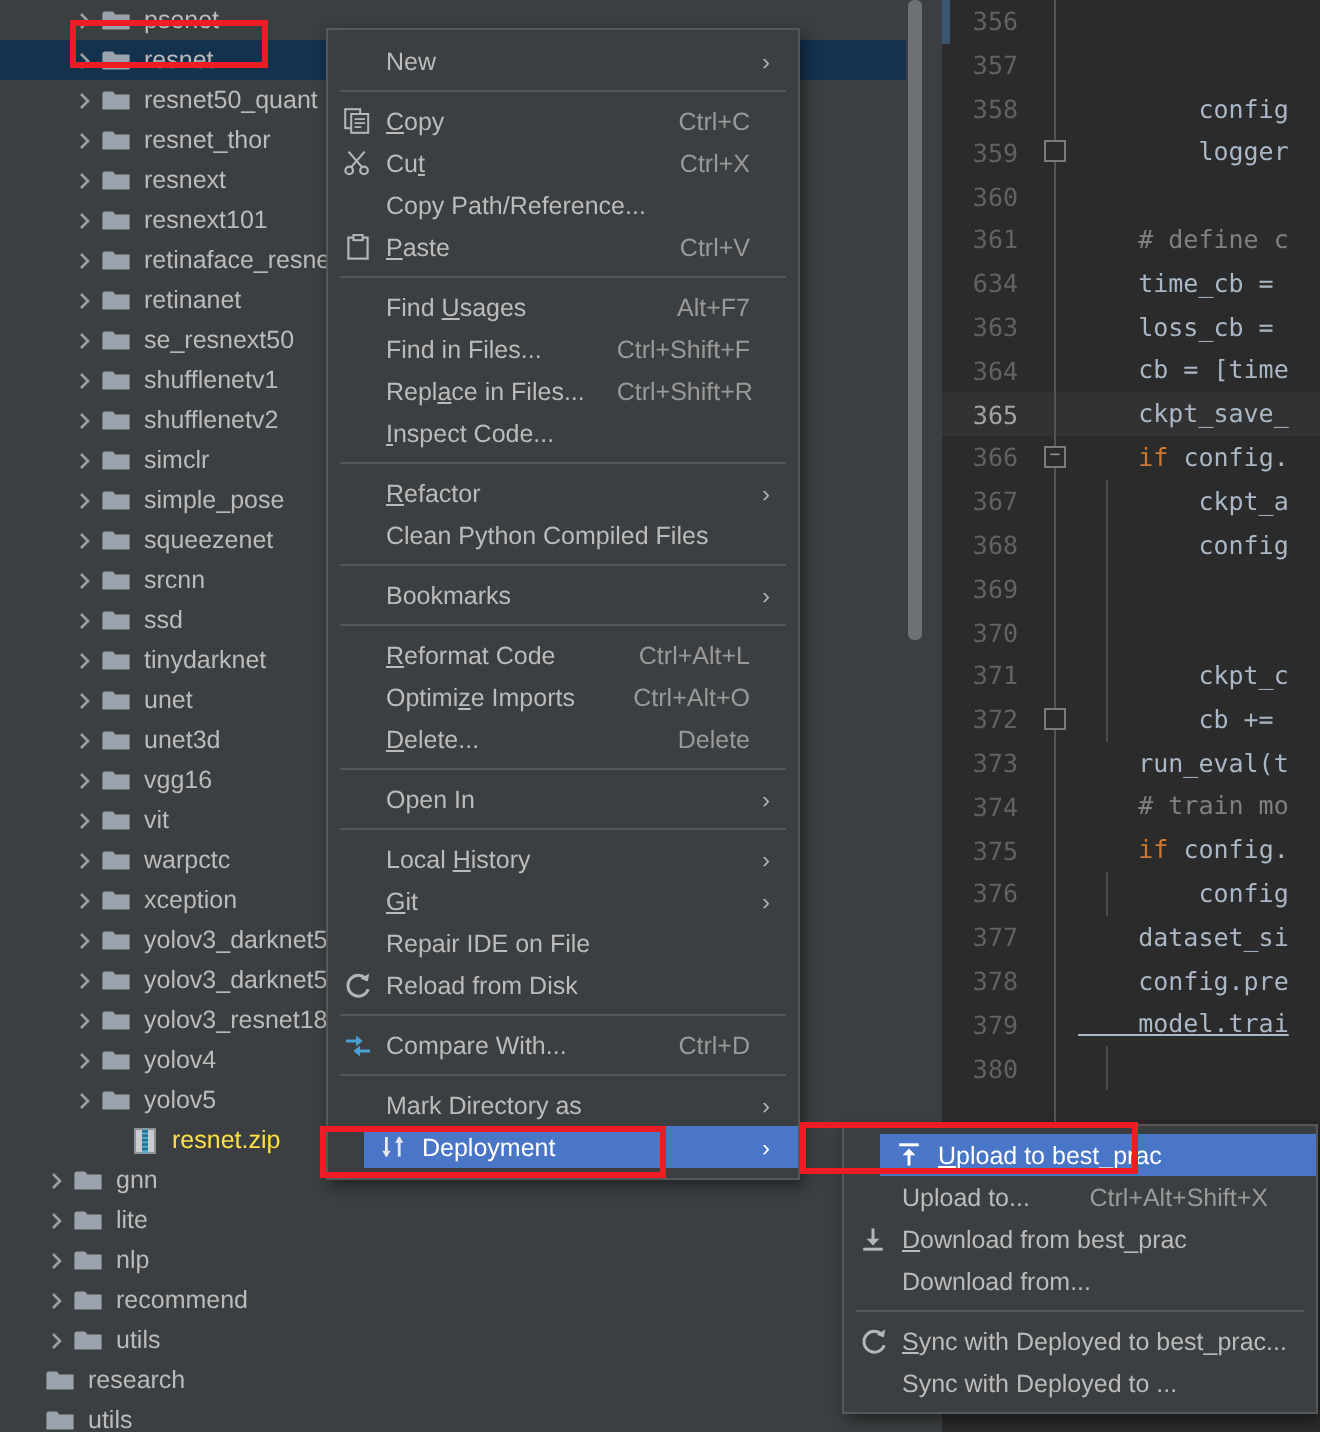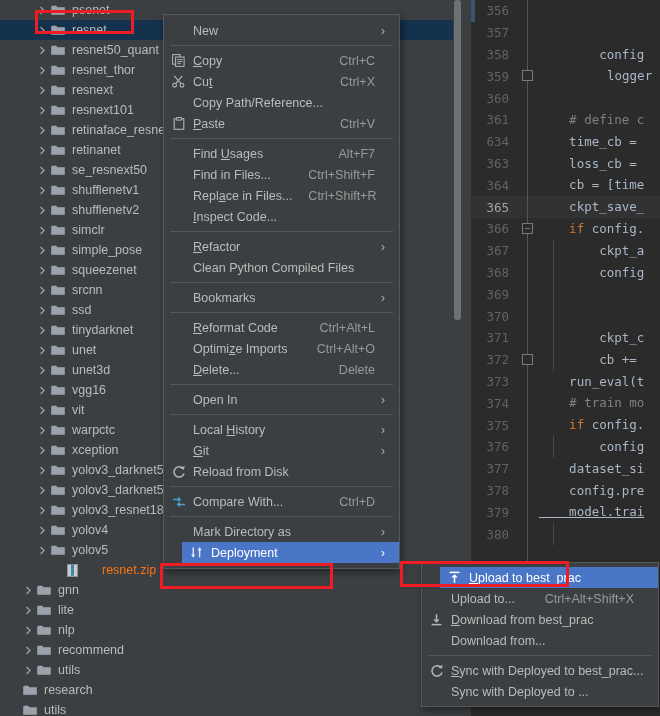--- a/index.html
+++ b/index.html
@@ -23,21 +23,21 @@
   }
   .tree-row.selected { background: #14314e; }
   .tree-row .arrow {
     width: 13px; height: 20px; flex: 0 0 13px;
     display: flex; align-items: center; justify-content: center;
     color: #9aa0a6; font-size: 10px; line-height: 1;
   }
   .tree-row .arrow svg { display:block; }
   .tree-row .ico { flex: 0 0 18px; height: 20px; display: flex; align-items: center; justify-content: center; }
   .tree-row .lbl { padding-left: 5px; }
-  .tree-row.zip .lbl { color: #f97316; margin-left: 16px; }
+  .tree-row.zip .lbl { color: #fde047; }
   .scrollbar-v {
     position: absolute; right: 0; top: 0; width: 9px; height: 716px;
     background: #3c3f41;
   }
   .scrollbar-v .thumb {
     position: absolute; left: 1px; top: 0px; width: 7px; height: 320px;
     background: #6e7173; border-radius: 3px;
   }
 
   
@@ -646,21 +646,21 @@
             <div class="vline"></div>
           </div>
           <div class="code" style="position: relative; flex: 1 1 auto; height: 21.8px; line-height: 21.8px;">        config</div>
         </div>
         <div class="ed-row">
           <div class="ln">359</div>
           <div class="fold">
             <div class="vline"></div>
             <div class="mark"></div>
           </div>
-          <div class="code" style="position: relative; flex: 1 1 auto; height: 21.8px; line-height: 21.8px; text-align: center;">        logger</div>
+          <div class="code" style="position: relative; flex: 1 1 auto; height: 21.8px; line-height: 21.8px;">        logger</div>
         </div>
         <div class="ed-row">
           <div class="ln">360</div>
           <div class="fold">
             <div class="vline"></div>
           </div>
           <div class="code" style="position: relative; flex: 1 1 auto; height: 21.8px; line-height: 21.8px;"></div>
         </div>
         <div class="ed-row">
           <div class="ln">361</div>
@@ -937,20 +937,25 @@
       <div class="msep"></div>
       <div class="mi">
         <span class="mico"></span>
         <span class="mtxt">Local <u>H</u>istory</span>
         <span class="marrow">›</span>
       </div>
       <div class="mi">
         <span class="mico"></span>
         <span class="mtxt"><u>G</u>it</span>
         <span class="marrow">›</span>
+      </div>
+      <div class="mi">
+        <span class="mico"></span>
+        <span class="mtxt">Repair IDE on File</span>
+        <span class="marrow"></span>
       </div>
       <div class="mi">
         <span class="mico">
           <svg class="g" width="14" height="14" viewBox="0 0 14 14">
             <path d="M11.6 4.1 A5.2 5.2 0 1 0 12.1 8.6" fill="none" stroke="#b4b7ba" stroke-width="1.5"></path>
             <path d="M12.6 0.8 L11.9 4.6 L8.4 3.4 Z" fill="#b4b7ba"></path>
           </svg>
         </span>
         <span class="mtxt">Reload from Disk</span>
         <span class="marrow"></span>

